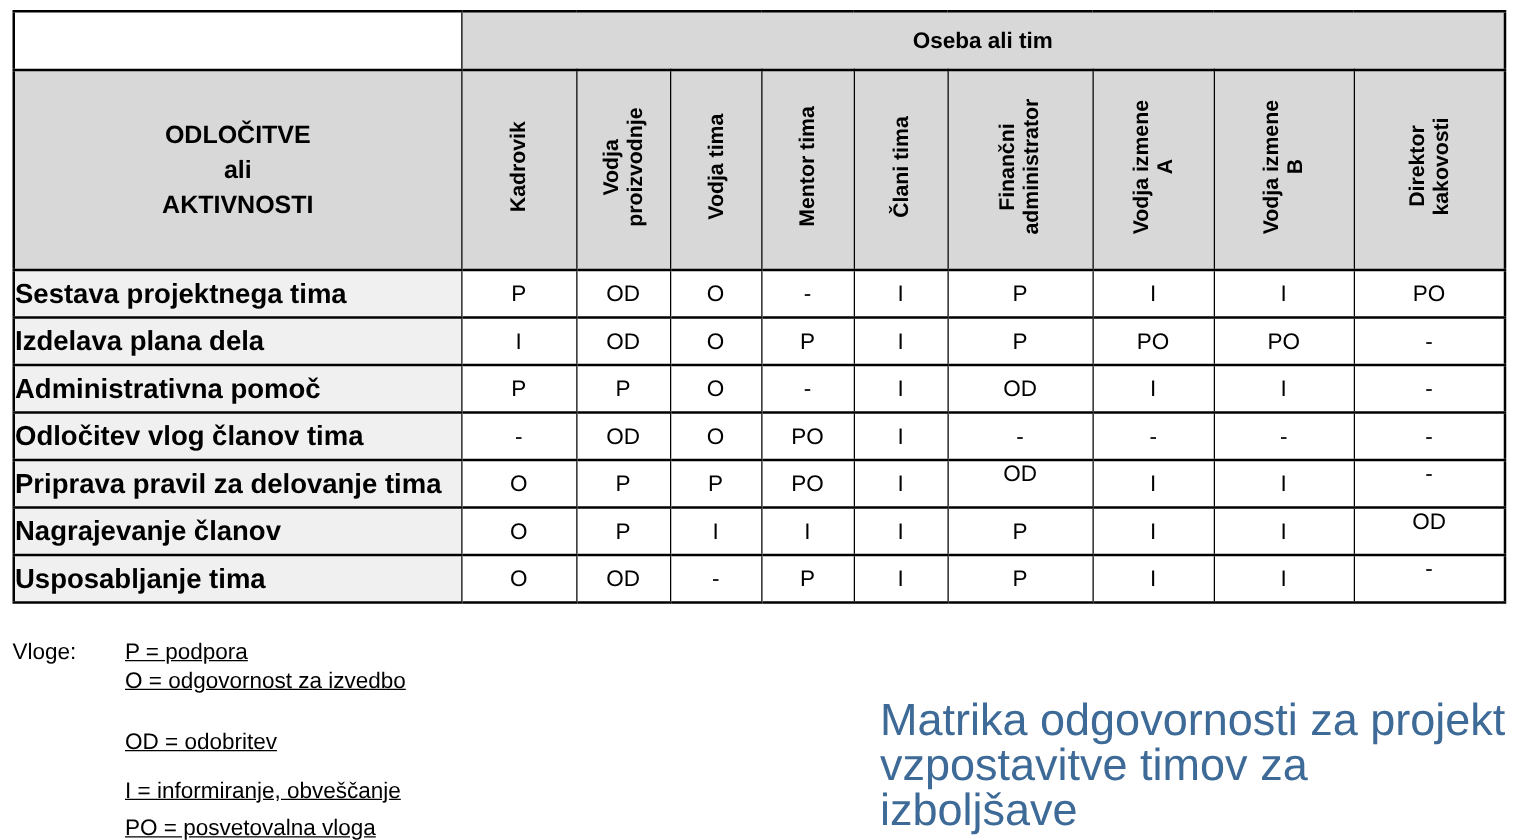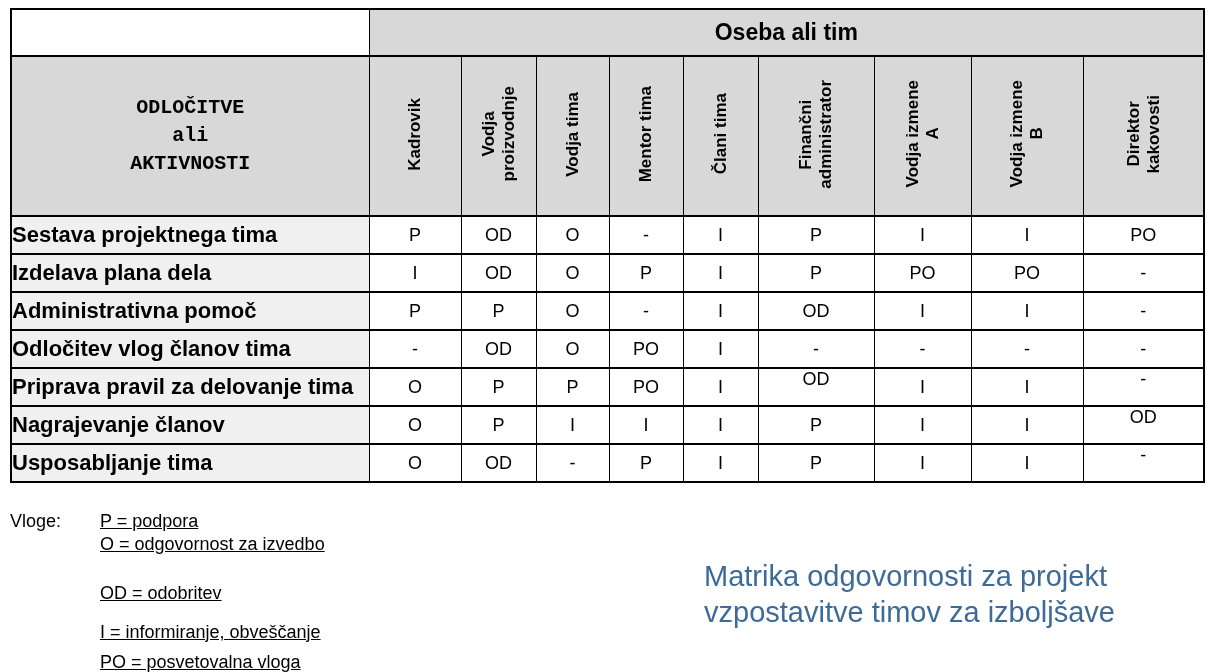--- a/index.html
+++ b/index.html
@@ -40,32 +40,31 @@
     background: #ffffff;
     height: 47px;
     border-right-width: 2px;
   }
   .group-header-cell {
     background: var(--header-bg);
     height: 47px;
     text-align: center;
     vertical-align: middle;
     font-weight: bold;
-    font-size: 23px;
+    font-size: 18px;
   }
   .row-header-title-cell {
     background: var(--header-bg);
     text-align: center;
     vertical-align: middle;
     font-weight: bold;
     font-size: 20px;
     line-height: 1.4;
     white-space: pre-line;
     border-right-width: 2px;
-    font-family: Liberation Mono, monospace;
   }
   .col-header-cell {
     background: var(--header-bg);
     height: 160px;
     text-align: center;
     vertical-align: middle;
   }
   .vert {
     display: inline-block;
     writing-mode: vertical-rl;
@@ -113,21 +112,21 @@
   .legend-item-1 { margin-top: 0; }
   .legend-item-2 { margin-top: 26px; }
   .legend-item-3 { margin-top: 16px; }
   .legend-item-4 { margin-top: 7px; }
 
   .caption {
     position: absolute;
     left: 704px;
     top: 558px;
     color: var(--caption-color);
-    font-size: 29px;
+    font-size: 36px;
     line-height: 36px;
     letter-spacing: 0px;
   }
 </style>
 </head>
 <body>
 
 <table class="matrix">
   <colgroup>
     <col style="width:358px">

